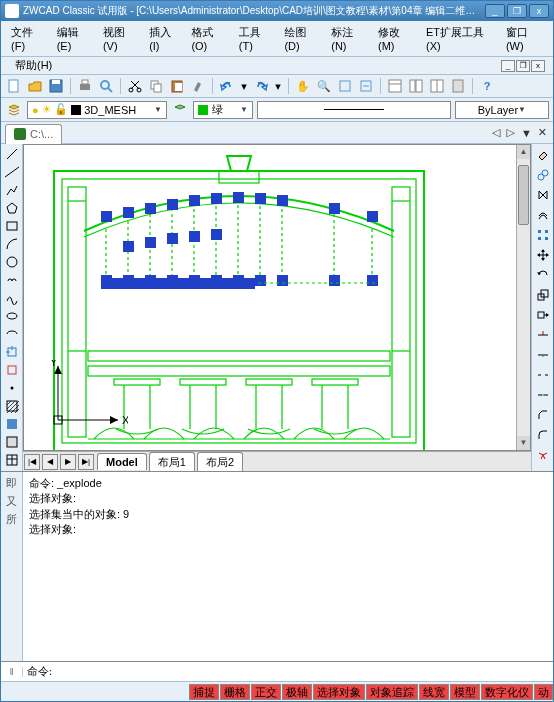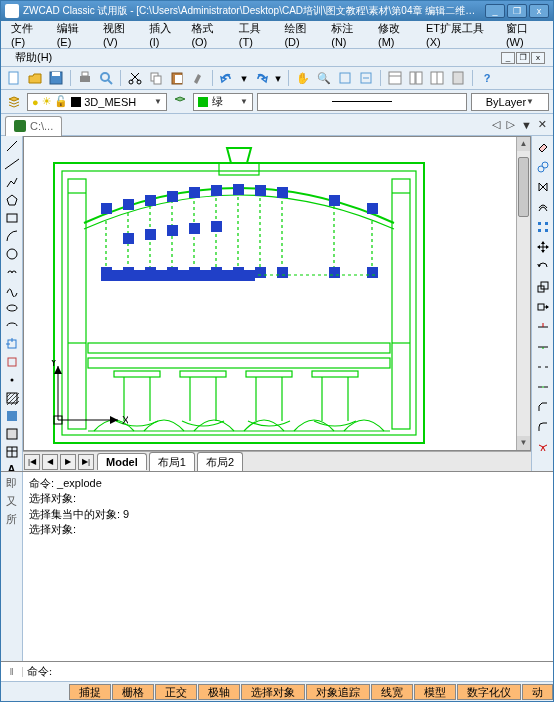--- a/index.html
+++ b/index.html
@@ -2,37 +2,37 @@
 <html><head>
 <meta charset="utf-8">
 <style>
 * { margin: 0; padding: 0; box-sizing: border-box; font-family: "Microsoft YaHei", "SimSun", sans-serif; font-size: 11px; }
 body { background: #d4e6f1; width: 554px; height: 702px; overflow: hidden; display: flex; flex-direction: column; border: 1px solid #3a7ab0; }
 .titlebar { background: linear-gradient(#5a9bd4, #3b7ab0); color: #fff; height: 20px; display: flex; align-items: center; padding: 0 4px; }
 .titlebar .icon { width: 14px; height: 14px; background: #fff; border-radius: 2px; margin-right: 4px; }
 .titlebar .title { flex: 1; white-space: nowrap; overflow: hidden; text-overflow: ellipsis; font-size: 10px; }
 .win-btns { display: flex; gap: 2px; }
 .win-btn { width: 20px; height: 14px; background: #6aa7d9; color: #fff; text-align: center; line-height: 12px; border: 1px solid #2a5a8a; border-radius: 2px; font-size: 9px; cursor: pointer; }
-.menubar { background: #e8f0f7; height: 28px; display: flex; align-items: center; padding: 0 4px; border-bottom: 1px solid #a8c0d8; }
+.menubar { background: #e8f0f7; height: 36px; display: flex; align-items: center; padding: 0 4px; border-bottom: 1px solid #a8c0d8; }
 .menubar .menu-item { padding: 2px 6px; cursor: pointer; }
 .help-row { background: #e8f0f7; height: 18px; padding: 0 8px; border-bottom: 1px solid #a8c0d8; display: flex; align-items: center; }
 .help-row .menu-item { padding: 14px 6px; cursor: pointer; }
 .doc-ctrls { margin-left: auto; display: flex; gap: 1px; }
 .doc-ctrl { width: 14px; height: 12px; border: 1px solid #888; background: #eef5fb; font-size: 8px; text-align: center; line-height: 10px; cursor: pointer; }
 .toolbar { background: #e8f0f7; display: flex; align-items: center; padding: 2px 4px; gap: 3px; border-bottom: 1px solid #a8c0d8; flex-wrap: wrap; }
 .tb-btn { width: 18px; height: 18px; border: 1px solid transparent; display: flex; align-items: center; justify-content: center; cursor: pointer; border-radius: 2px; }
 .tb-sep { width: 1px; height: 16px; background: #a8c0d8; margin: 0 2px; }
 .layer-row { background: #e8f0f7; display: flex; align-items: center; padding: 2px 4px; gap: 4px; border-bottom: 1px solid #a8c0d8; height: 24px; }
 .layer-drop { border: 1px solid #888; background: #fff; height: 18px; padding: 0 4px; display: flex; align-items: center; gap: 3px; min-width: 140px; }
 .swatch { width: 10px; height: 10px; }
 .drop-arrow { margin-left: auto; font-size: 8px; color: #444; }
 .color-drop { border: 1px solid #888; background: #fff; height: 18px; padding: 0 4px; display: flex; align-items: center; gap: 4px; min-width: 60px; }
 .line-sample { flex: 1; height: 18px; border: 1px solid #888; background: #fff; display: flex; align-items: center; justify-content: center; min-width: 80px; }
 .line-sample .ln { width: 60px; border-top: 1px solid #000; }
-.bylayer-drop { border: 1px solid #888; background: #fff; height: 18px; padding: 0 14px; display: flex; align-items: center; min-width: 70px; }
+.bylayer-drop { border: 1px solid #888; background: #fff; height: 18px; padding: 0 22px; display: flex; align-items: center; min-width: 70px; }
 .tabrow { background: #e8f0f7; height: 22px; display: flex; align-items: center; padding: 0 4px; border-bottom: 1px solid #a8c0d8; position: relative; }
 .doctab { background: #fff; border: 1px solid #999; border-bottom: none; border-radius: 3px 3px 0 0; padding: 2px 8px; display: flex; align-items: center; gap: 4px; height: 20px; margin-top: 2px; }
 .doctab .ico { width: 12px; height: 12px; background: #2a7a2a; display: inline-block; border-radius: 2px; }
 .tabrow .nav { margin-left: auto; display: flex; gap: 2px; align-items: center; font-size: 9px; color: #333; }
 .tabrow .nav span { cursor: pointer; padding: 0 2px; }
 .workspace { flex: 1; display: flex; min-height: 0; }
 .left-tools, .right-tools { background: #e8f0f7; width: 22px; display: flex; flex-direction: column; align-items: center; padding: 2px 0; gap: 2px; border-right: 1px solid #a8c0d8; }
 .right-tools { border-right: none; border-left: 1px solid #a8c0d8; }
 .lt-btn { width: 18px; height: 18px; display: flex; align-items: center; justify-content: center; cursor: pointer; border:1px solid transparent; border-radius: 2px; }
 .center { flex: 1; display: flex; flex-direction: column; min-width: 0; }
@@ -49,21 +49,21 @@
 .modeltabs .mt.active { font-weight: bold; text-align: center; }
 .cmdpanel { display: flex; background: #fff; border-top: 1px solid #888; height: 190px; }
 .cmd-left { width: 22px; background: #e8f0f7; border-right: 1px solid #a8c0d8; display: flex; flex-direction: column; align-items: center; padding-top: 4px; gap: 3px; font-size: 9px; color: #555; }
 .cmd-text { flex: 1; padding: 4px 6px; font-family: SimSun, monospace; font-size: 12px; line-height: 1.4; overflow: auto; }
 .cmd-input-row { height: 20px; border-top: 1px solid #888; display: flex; align-items: center; background: #fff; }
 .cmd-input-row .hb { width: 22px; text-align: center; font-size: 9px; color: #666; border-right: 1px solid #ccc; }
 .cmd-input-row .lbl { padding: 0 4px; font-family: SimSun; }
 .cmd-input-row input { flex: 1; border: none; outline: none; font-family: SimSun; font-size: 12px; }
 .statusbar { height: 20px; background: #e8f0f7; border-top: 1px solid #a8c0d8; display: flex; align-items: center; font-size: 10px; }
 .statusbar .coord { padding: 0 4px; border-right: 1px solid #aaa; min-width: 120px; }
-.statusbar .seg { padding: 0 9px; border: 1px solid #888; margin-left: 1px; background: #fdba74; cursor: pointer; height: 16px; line-height: 14px; }
+.statusbar .seg { padding: 0 3px; border: 1px solid #888; margin-left: 1px; background: #ef4444; cursor: pointer; height: 16px; line-height: 14px; }
 svg .grn { stroke: #00d000; fill: none; stroke-width: 2; }
 svg .grn-thin { stroke: #00d000; fill: none; stroke-width: 1.2; }
 svg .blu { fill: #2040c8; }
 svg .dash { stroke: #00d000; stroke-width: 1.2; stroke-dasharray: 3,3; fill: none; }
 </style>
 </head>
 <body>
 
 <div class="titlebar">
   <span class="icon"></span>

